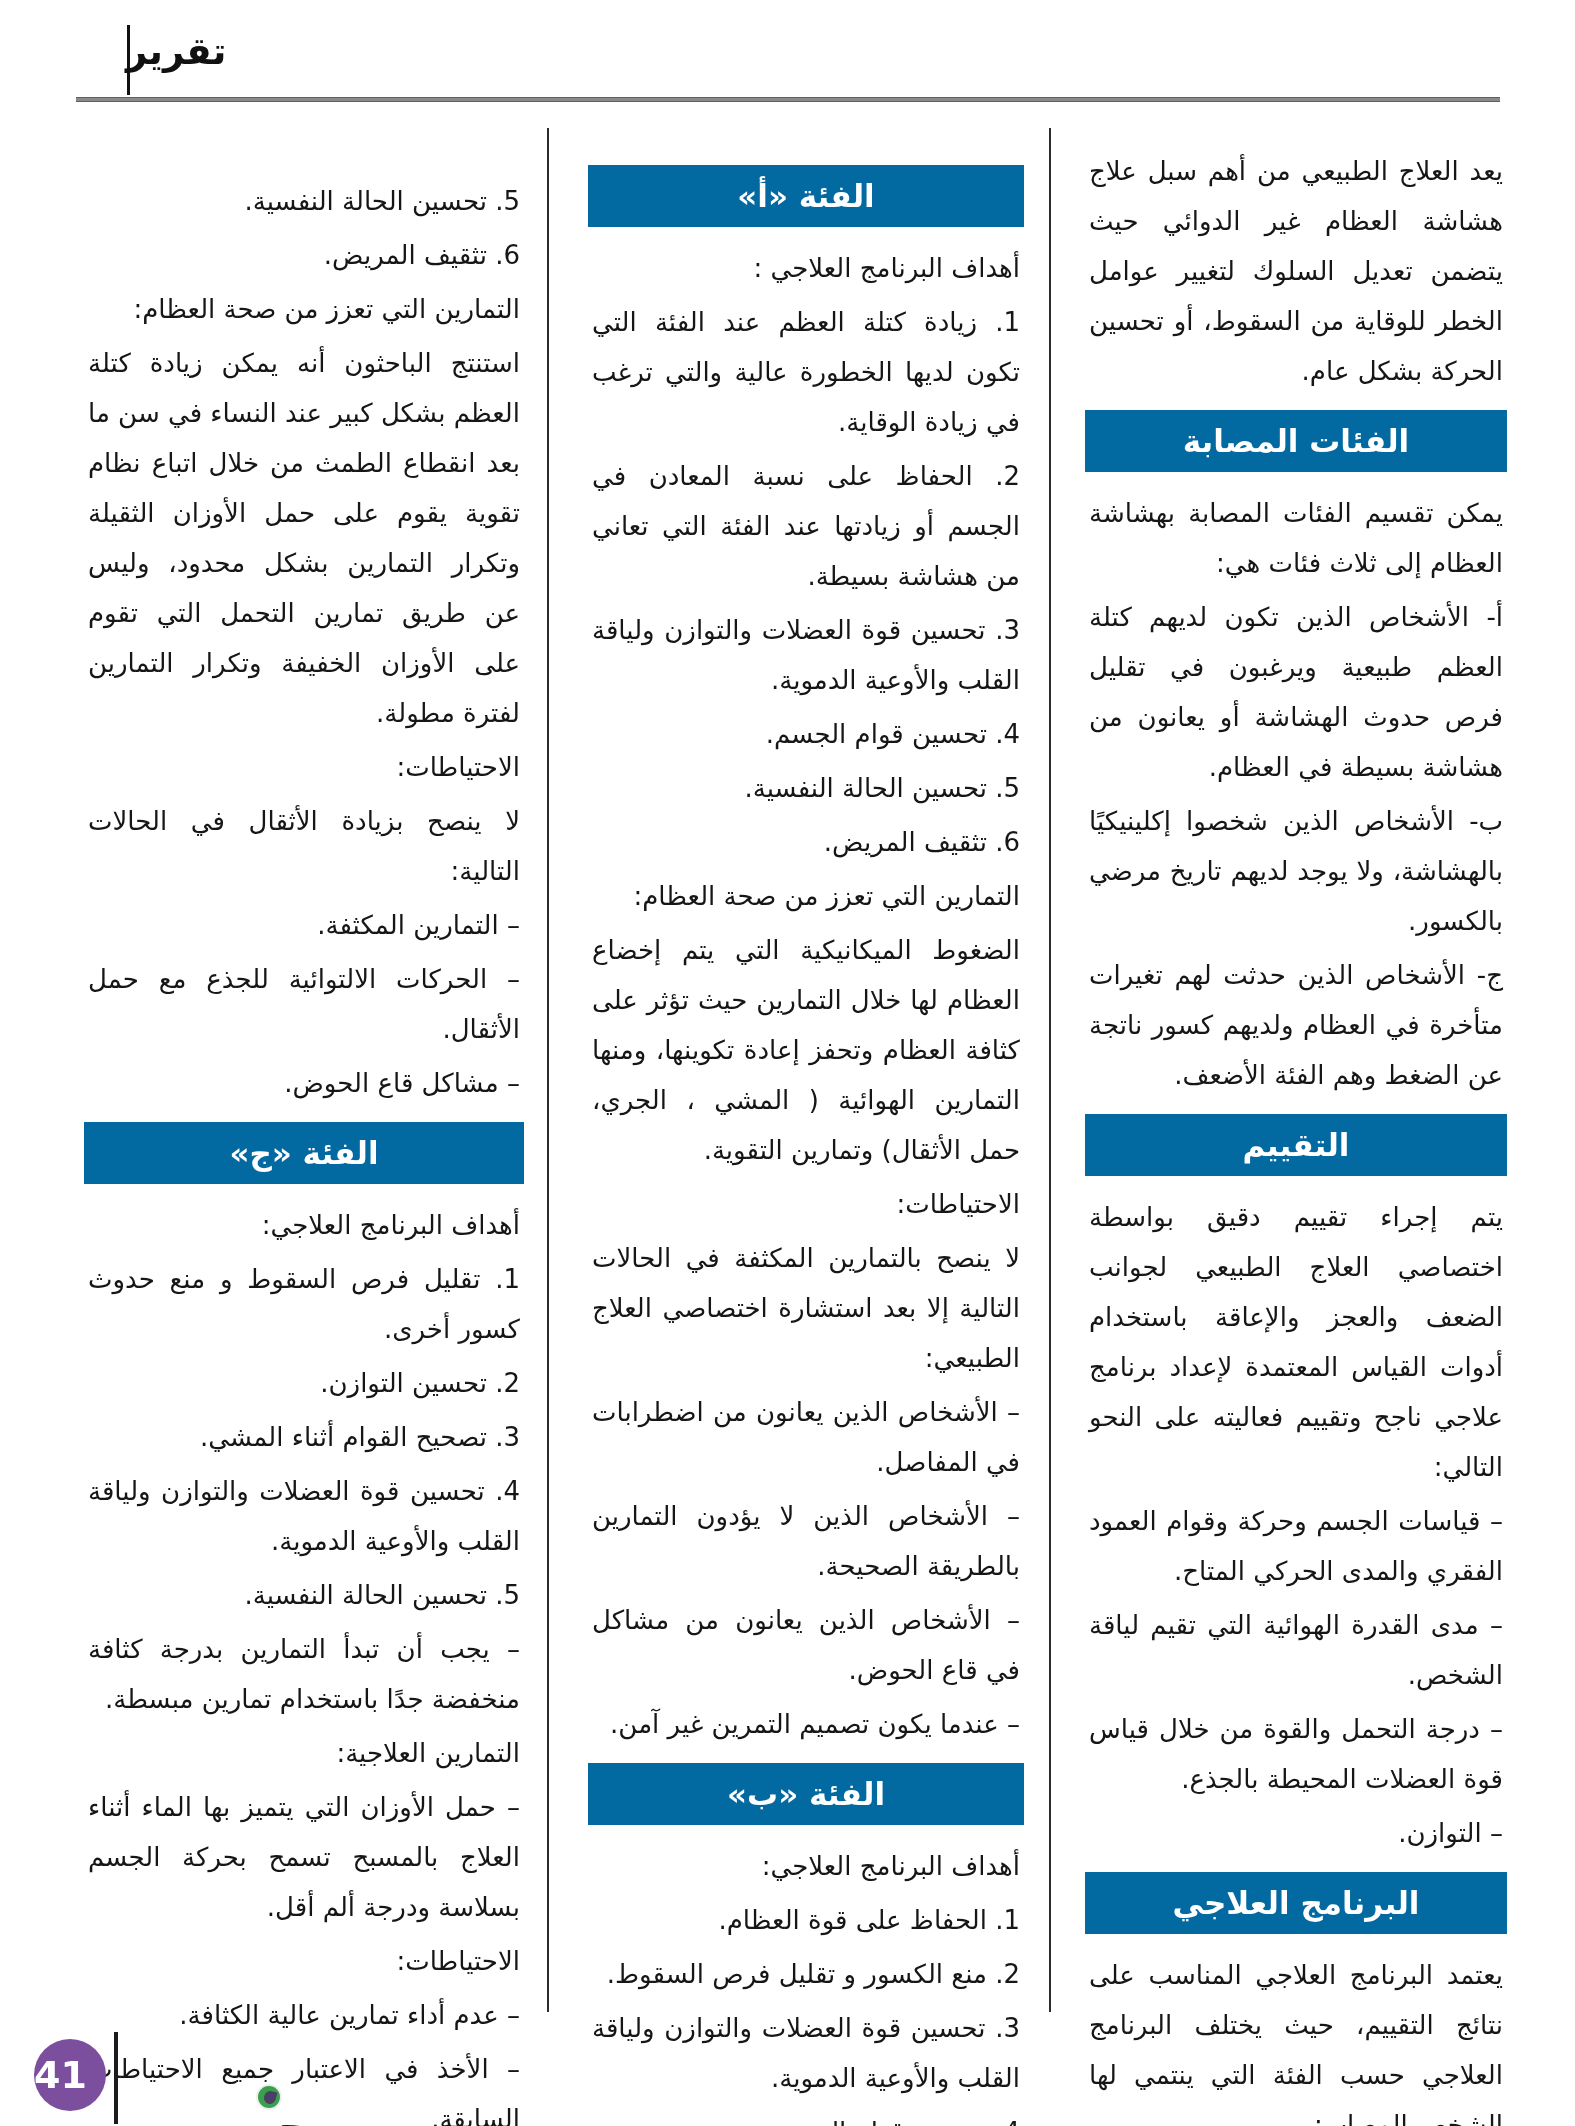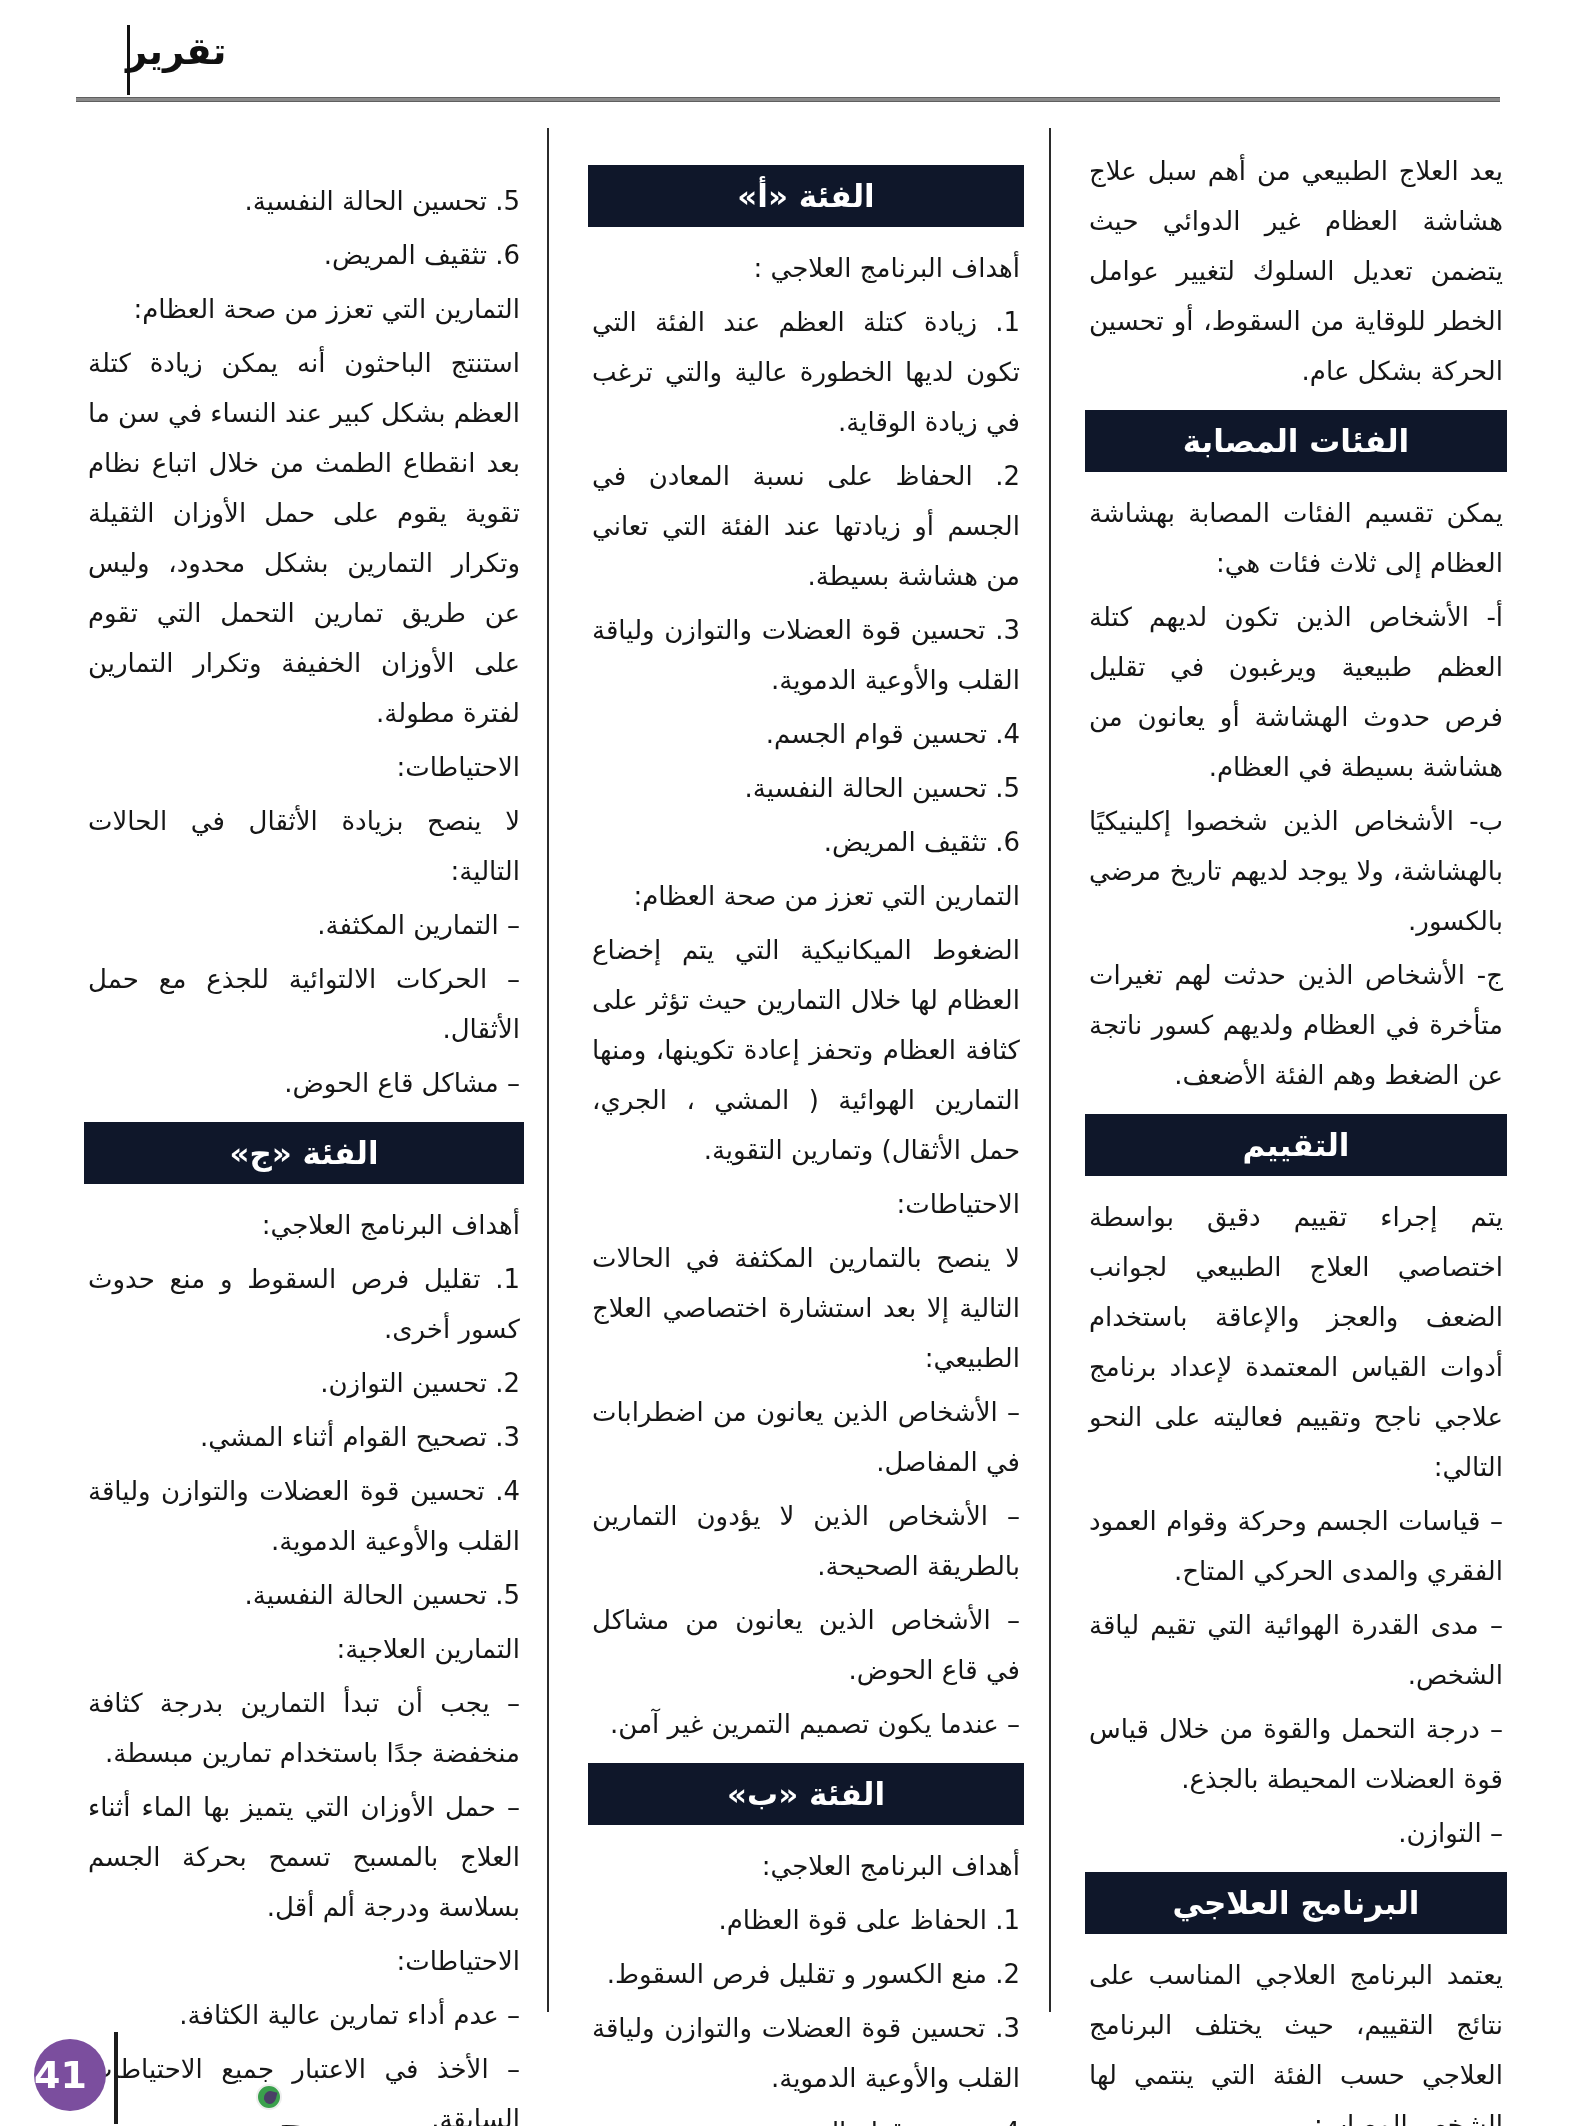--- a/index.html
+++ b/index.html
@@ -19,21 +19,21 @@
   .divider{position:absolute;top:128px;width:2px;height:1884px;background:#2b2b2b;}
   .divider-1{left:547px;}
   .divider-2{left:1049px;}
   
   .col{position:absolute;direction:rtl;text-align:justify;font-size:26px;line-height:50px;color:#161616;}
   .col p{margin:4px;}
   .col-right{left:1085px;top:142px;width:422px;}
   .col-middle{left:588px;top:165px;width:436px;}
   .col-left{left:84px;top:172px;width:440px;}
   .sec-h{
-    display:block;background:#0f172a;color:#ffffff;
+    display:block;background:#0369a1;color:#ffffff;
     text-align:center;font-weight:700;font-size:31px;
     height:62px;line-height:62px;margin:14px 0 16px;
   }
   .sec-h:first-child{margin-top:0;}
   
   .page-badge{
     position:absolute;left:34px;top:2039px;width:72px;height:72px;border-radius:50%;
     background:#7b4e9e;color:#fff;font-size:38px;font-weight:700;
     display:flex;align-items:center;justify-content:flex-end;
   }
@@ -112,22 +112,22 @@
     <p>– التمارين المكثفة.</p>
     <p>– الحركات الالتوائية للجذع مع حمل الأثقال.</p>
     <p>– مشاكل قاع الحوض.</p>
     <h2 class="sec-h">الفئة «ج»</h2>
     <p>أهداف البرنامج العلاجي:</p>
     <p>1. تقليل فرص السقوط و منع حدوث كسور أخرى.</p>
     <p>2. تحسين التوازن.</p>
     <p>3. تصحيح القوام أثناء المشي.</p>
     <p>4. تحسين قوة العضلات والتوازن ولياقة القلب والأوعية الدموية.</p>
     <p>5. تحسين الحالة النفسية.</p>
+    <p>– يجب أن تبدأ التمارين بدرجة كثافة منخفضة جدًا باستخدام تمارين مبسطة.</p>
     <p>التمارين العلاجية:</p>
-    <p>– يجب أن تبدأ التمارين بدرجة كثافة منخفضة جدًا باستخدام تمارين مبسطة.</p>
     <p>– حمل الأوزان التي يتميز بها الماء أثناء العلاج بالمسبح تسمح بحركة الجسم بسلاسة ودرجة ألم أقل.</p>
     <p>الاحتياطات:</p>
     <p>– عدم أداء تمارين عالية الكثافة.</p>
     <p>– الأخذ في الاعتبار جميع الاحتياطات السابقة.</p>
   </section>
 
   <div class="page-badge">
     <span>41</span>
   </div>
   <div class="footer-line"></div>

